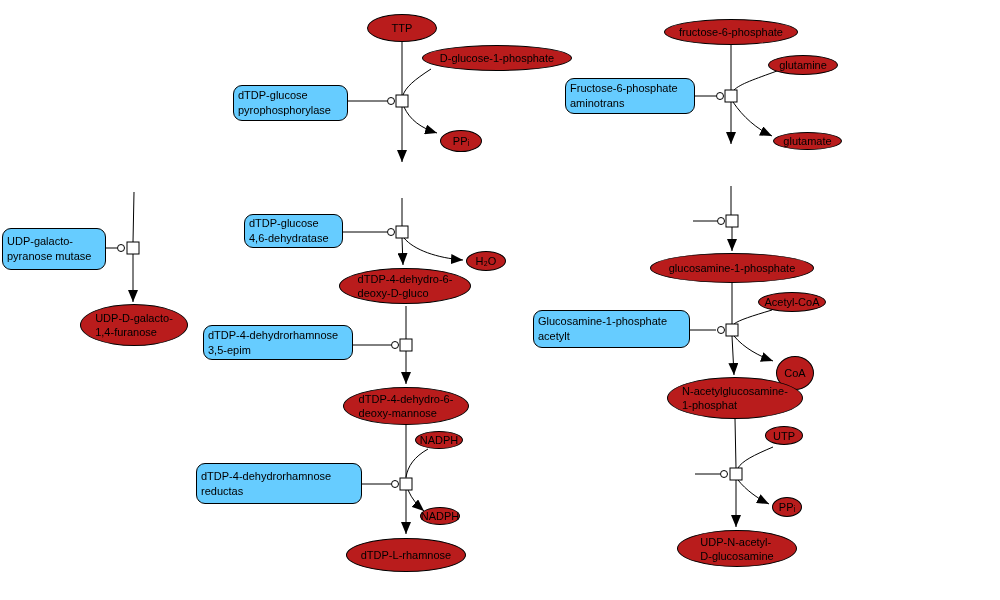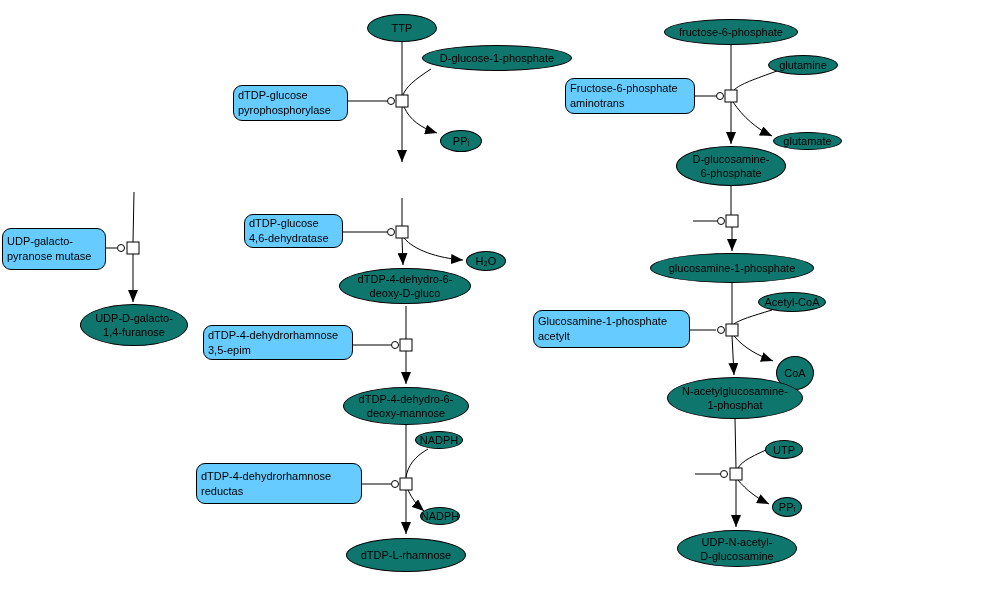--- a/index.html
+++ b/index.html
@@ -3,22 +3,22 @@
 <meta charset="utf-8">
 <title>Pathway Diagram</title>
 <style>
   html,body{margin:0;padding:0;background:#fff;}
   #canvas{
     position:relative;width:1000px;height:600px;background:#fff;overflow:hidden;
     font-family:"Liberation Sans","DejaVu Sans",sans-serif;font-size:11px;color:#000;
   }
   #edges{position:absolute;left:0;top:0;width:1000px;height:600px;}
   .met{
-    position:absolute;border:1px solid #000;border-radius:50%;background:#0f766e;
-    display:flex;align-items:center;justify-content:center;text-align:center;
+    position:absolute;border:1px solid #000;border-radius:50%;background:#b91c1c;
+    display:flex;align-items:center;justify-content:center;
     white-space:pre-line;line-height:14px;box-sizing:border-box;
   }
   .enz{
     position:absolute;border:1px solid #000;border-radius:9px;background:#66CCFF;
     display:flex;align-items:center;text-align:left;padding-left:4px;
     white-space:pre-line;line-height:15px;box-sizing:border-box;
   }
   svg .edge{stroke:#000;stroke-width:1;fill:none;}
   svg .rsq{fill:#fff;stroke:#000;stroke-width:1;}
   svg .port{fill:#fff;stroke:#000;stroke-width:1;}
@@ -130,28 +130,26 @@
 deoxy-D-gluco</div>
   <div class="met" style="left:343px;top:387px;width:126px;height:38px">dTDP-4-dehydro-6-
 deoxy-mannose</div>
   <div class="met" style="left:415px;top:431px;width:48px;height:18px">NADPH</div>
   <div class="met" style="left:420px;top:507px;width:40px;height:18px">NADPH</div>
   <div class="met" style="left:346px;top:538px;width:120px;height:34px">dTDP-L-rhamnose</div>
 
   <div class="met" style="left:664px;top:19px;width:134px;height:26px">fructose-6-phosphate</div>
   <div class="met" style="left:768px;top:55px;width:70px;height:20px">glutamine</div>
   <div class="met" style="left:773px;top:132px;width:69px;height:18px">glutamate</div>
-  <div class="met" style="left:676px;top:146px;width:110px;height:40px">D-glucosamine-
-6-phosphate</div>
   <div class="met" style="left:650px;top:253px;width:164px;height:30px">glucosamine-1-phosphate</div>
   <div class="met" style="left:758px;top:292px;width:68px;height:20px">Acetyl-CoA</div>
   <div class="met" style="left:776px;top:356px;width:38px;height:34px">CoA</div>
   <div class="met" style="left:667px;top:377px;width:136px;height:42px">N-acetylglucosamine-
 1-phosphat</div>
-  <div class="met" style="left:765px;top:440px;width:38px;height:19px">UTP</div>
+  <div class="met" style="left:765px;top:426px;width:38px;height:19px">UTP</div>
   <div class="met" style="left:772px;top:497px;width:30px;height:20px">PPᵢ</div>
   <div class="met" style="left:677px;top:530px;width:120px;height:37px">UDP-N-acetyl-
 D-glucosamine</div>
 
   <div class="enz" style="left:2px;top:228px;width:104px;height:42px">UDP-galacto-
 pyranose mutase</div>
   <div class="enz" style="left:233px;top:85px;width:115px;height:36px">dTDP-glucose
 pyrophosphorylase</div>
   <div class="enz" style="left:244px;top:214px;width:99px;height:34px">dTDP-glucose
 4,6-dehydratase</div>

